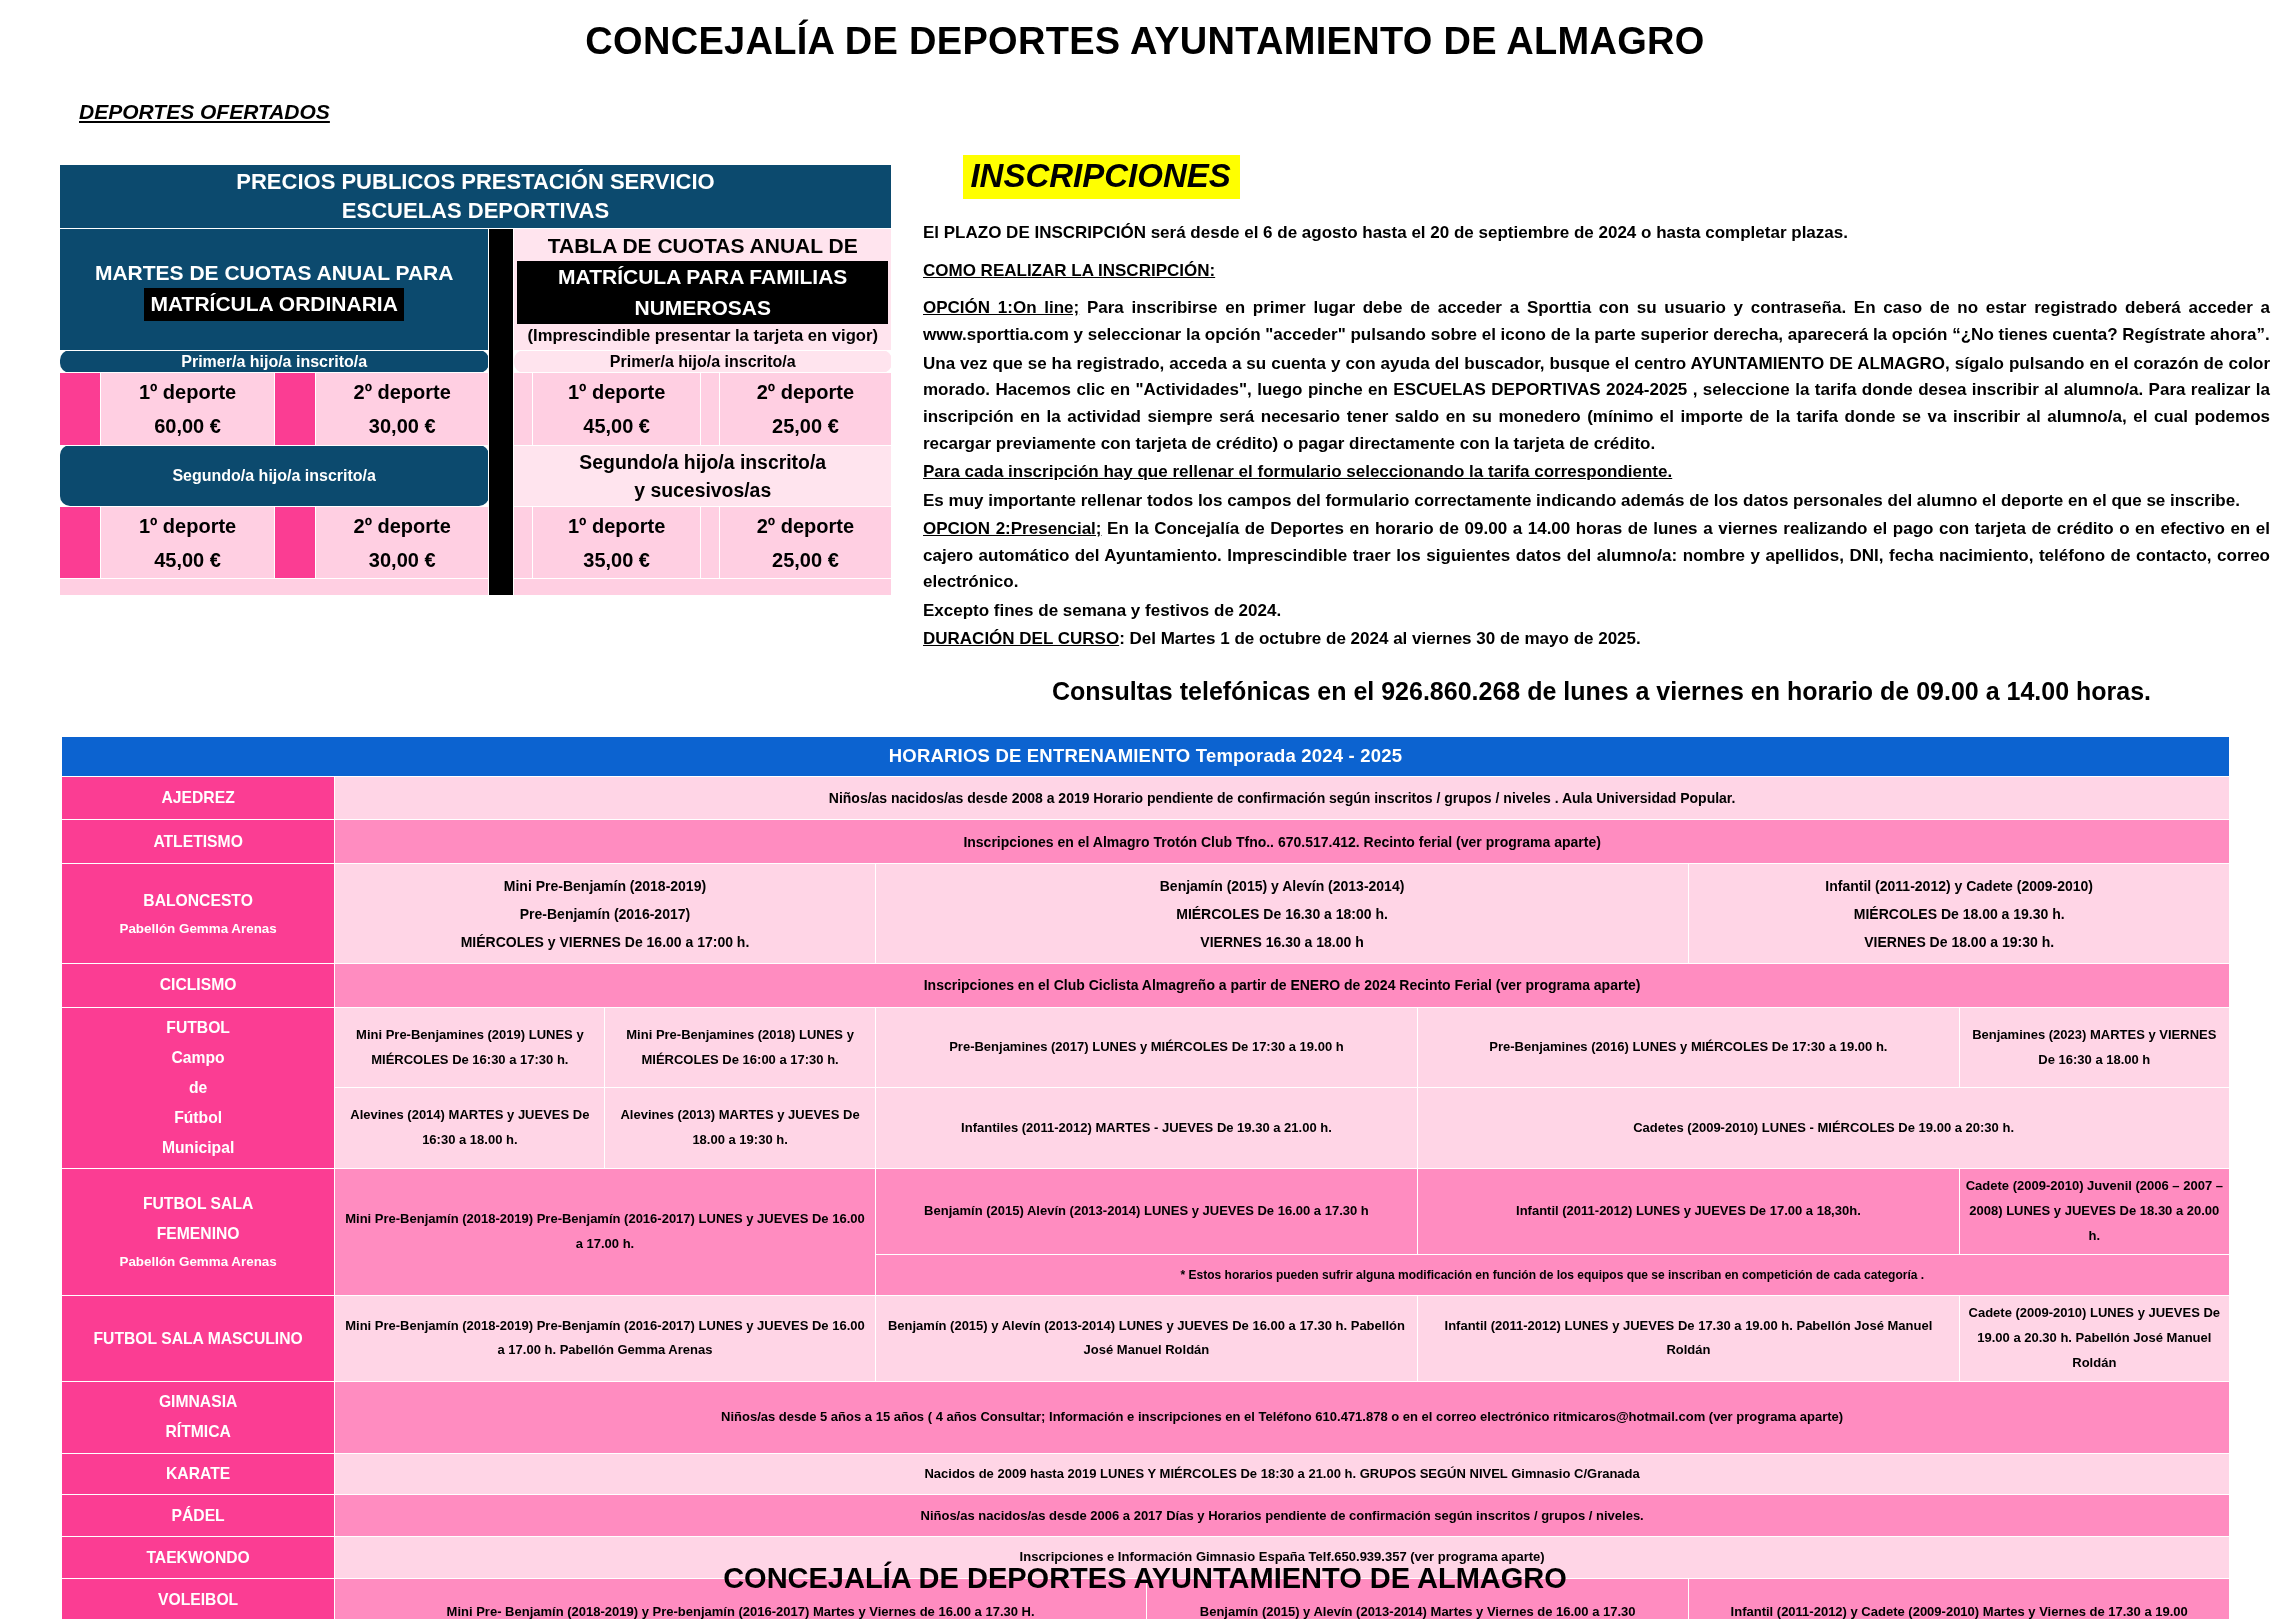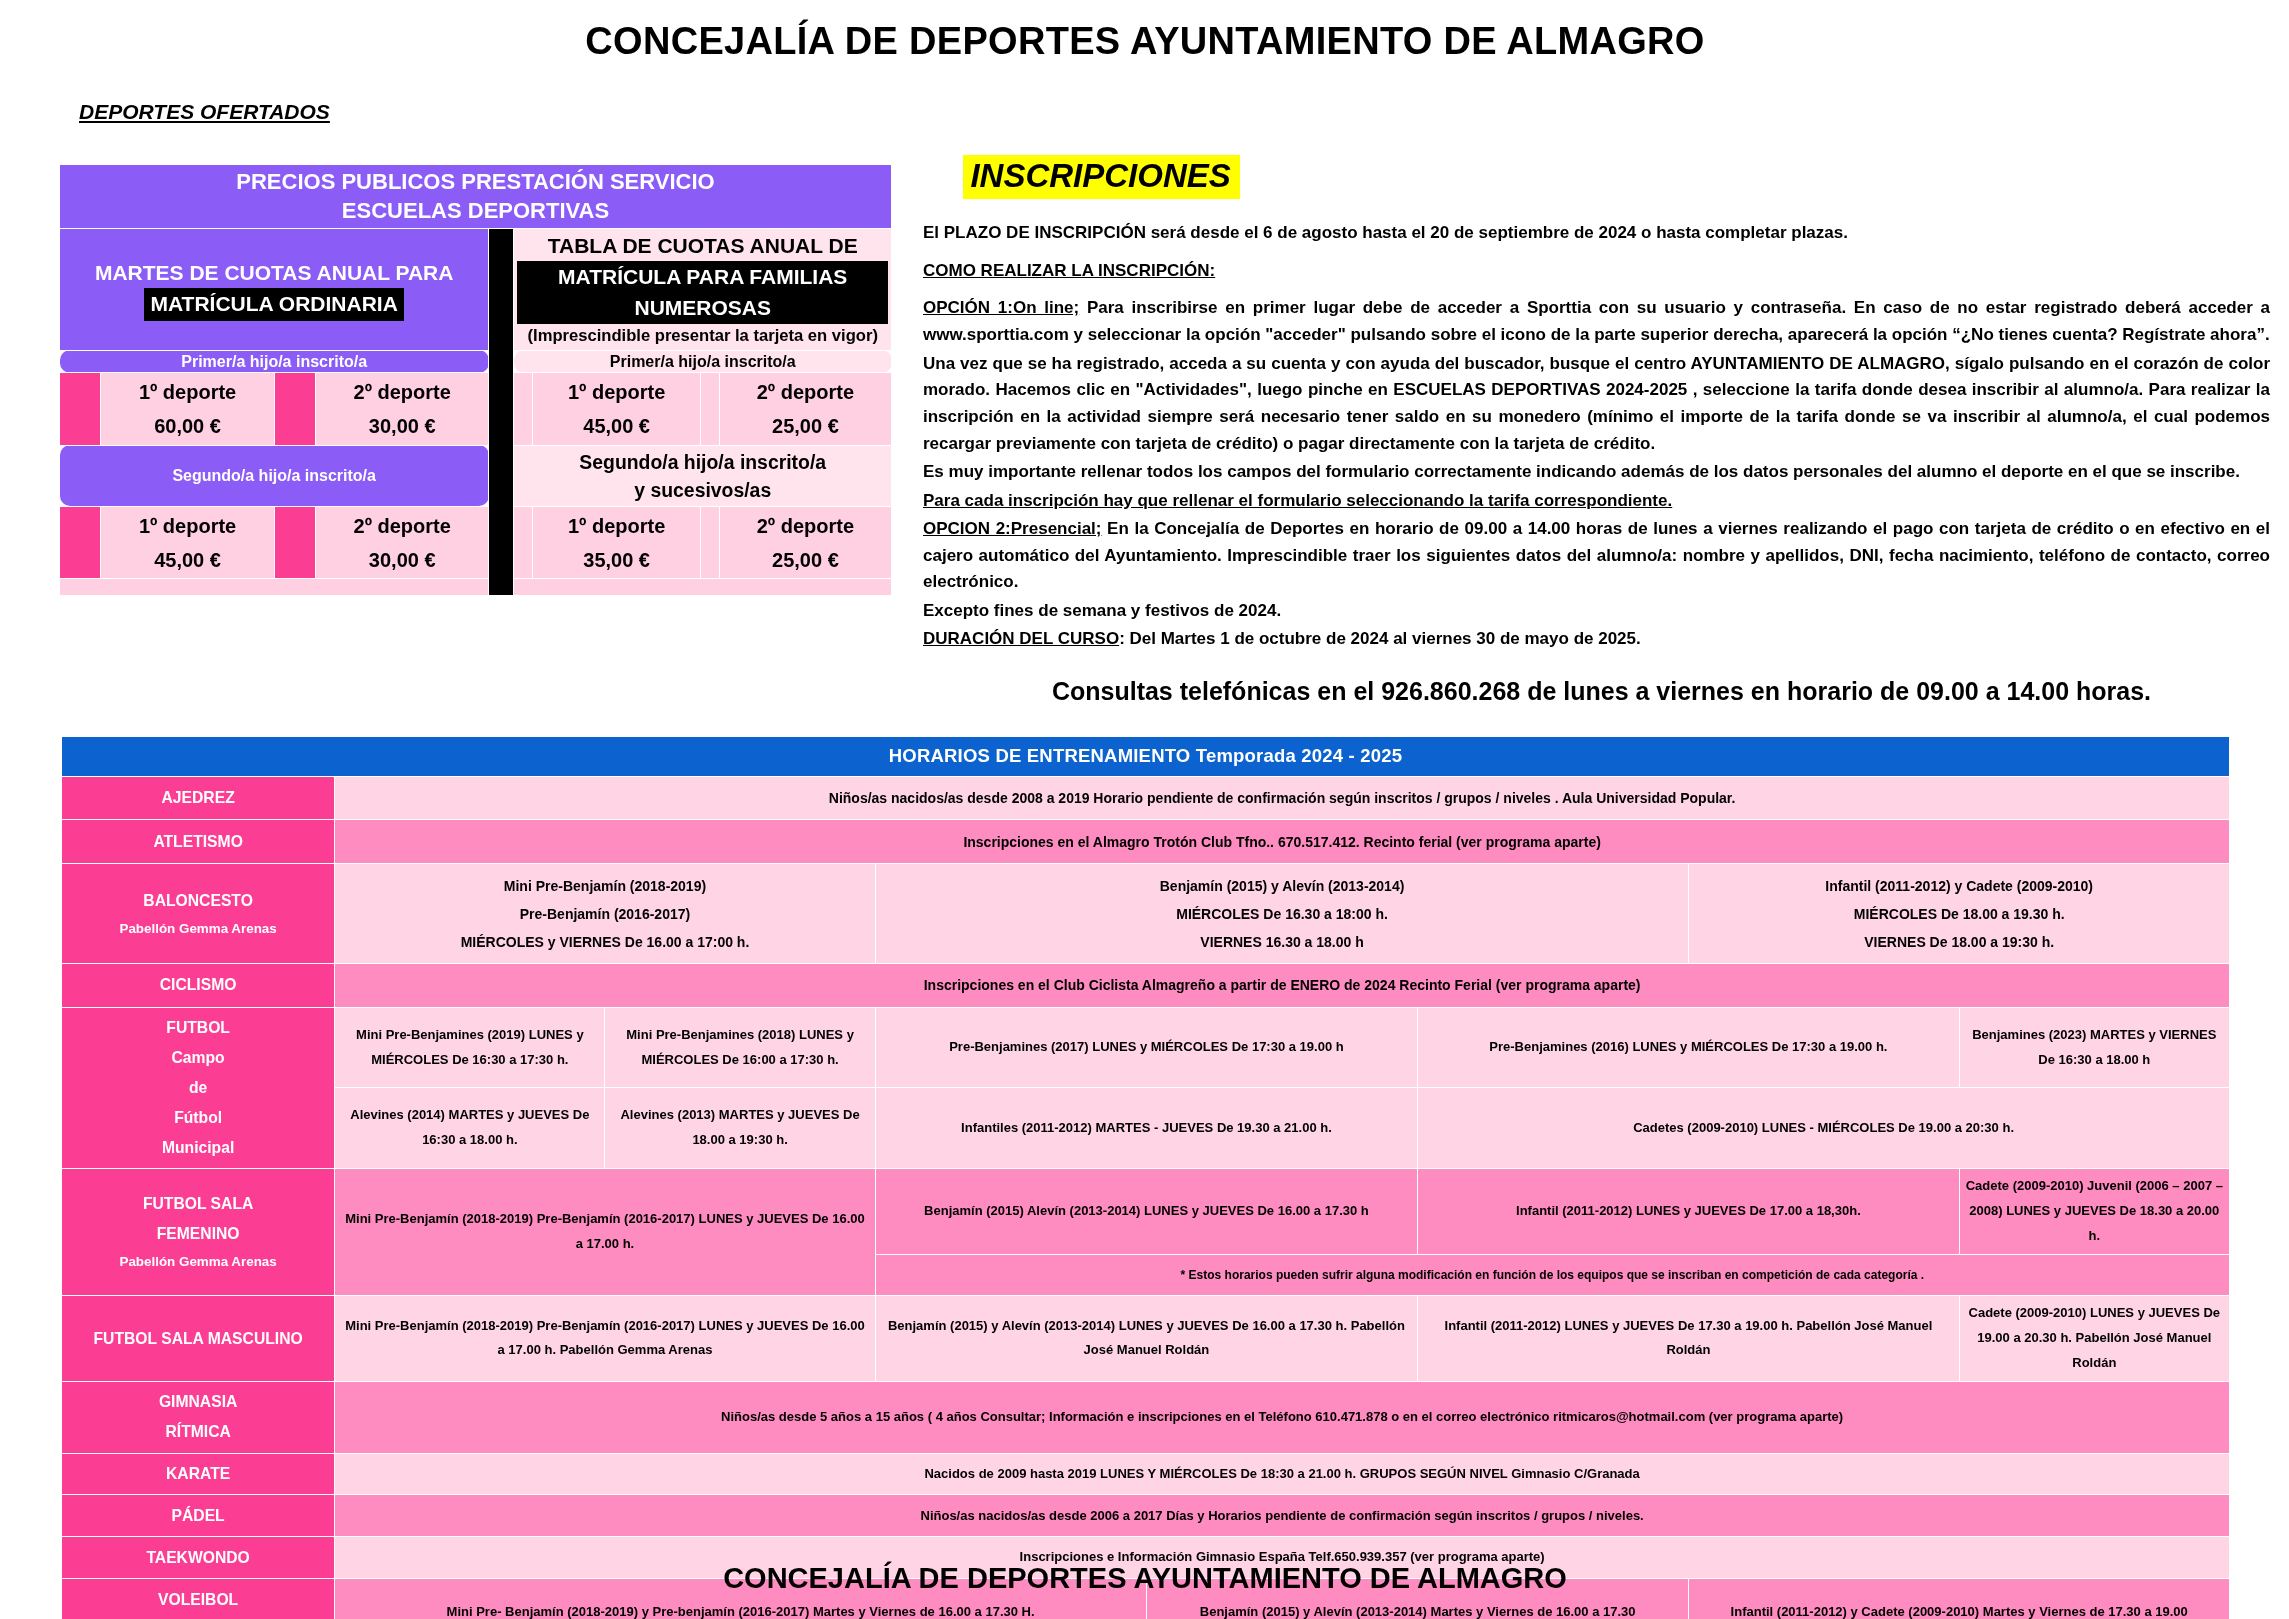--- a/index.html
+++ b/index.html
@@ -24,21 +24,21 @@
 
   
   .prices{
     position:absolute;left:59px;top:164px;width:833px;
     border-collapse:collapse;table-layout:fixed;
   }
   .prices td{
     border:1.8px solid #ffffff;text-align:center;vertical-align:middle;
     padding:1.8px 2.8px;
   }
-  .pk-dark{background:#8b5cf6;color:#ffffff;font-weight:bold;}
+  .pk-dark{background:#0c4a6e;color:#ffffff;font-weight:bold;}
   .pk-light{background:#ffcfe2;color:#000;font-weight:bold;}
   .pk-pale{background:#ffe4ee;color:#000;font-weight:bold;}
   .blk{background:#000000;}
   .hdr-main{font-size:22px;line-height:1.35;padding:9.2px 0 11px;}
   .tbl-hdr{font-size:21px;line-height:1.45;}
   .tbl-hdr .inv{background:#000;color:#fff;padding:0.9px 6.5px;display:inline-block;}
   .sub-note{font-size:16.6px;font-weight:bold;}
   .row-label{font-size:16px;padding:13px 0;border-radius:10px;}
   .row-label-blk{font-size:19.4px;padding:9.2px 0;line-height:1.45;}
   .price-cell{font-size:20px;line-height:1.7;padding:14.8px 0;}
@@ -192,22 +192,22 @@
 
   <div class="insc-title">INSCRIPCIONES</div>
 
   <div class="insc-body">
     <p>El  PLAZO DE INSCRIPCIÓN  será desde el 6 de agosto hasta el 20 de septiembre de 2024 o hasta completar plazas.</p>
     <p style="margin-top:11px;"><span class="u">COMO REALIZAR LA INSCRIPCIÓN:</span></p>
     <p style="margin-top:11px;">
       <span class="u">OPCIÓN 1:On line;</span><span> Para inscribirse en primer lugar debe de acceder a Sporttia con su usuario y contraseña. En caso de no estar registrado deberá acceder a  www.sporttia.com y seleccionar la opción "acceder" pulsando sobre el icono de la parte superior derecha, aparecerá la opción “¿No tienes cuenta? Regístrate ahora”.</span>
     </p>
     <p>Una vez que se ha registrado, acceda a su cuenta y con ayuda del buscador, busque el centro AYUNTAMIENTO DE ALMAGRO, sígalo pulsando en el corazón de color morado. Hacemos clic en "Actividades", luego pinche en  ESCUELAS DEPORTIVAS 2024-2025 , seleccione la tarifa donde desea inscribir al alumno/a. Para realizar la inscripción en la actividad siempre será necesario tener saldo en su monedero (mínimo el importe de la tarifa donde se va inscribir al alumno/a, el cual podemos recargar previamente con tarjeta de crédito) o pagar directamente con la tarjeta de crédito.</p>
+    <p><span class="u">Para cada inscripción hay que rellenar el formulario seleccionando la tarifa correspondiente.</span></p>
     <p>Es muy importante rellenar todos los campos del formulario correctamente indicando además de los datos personales del alumno el deporte en el que se inscribe.</p>
-    <p><span class="u">Para cada inscripción hay que rellenar el formulario seleccionando la tarifa correspondiente.</span></p>
     <p>
       <span class="u">OPCION 2:Presencial;</span><span> En la Concejalía de Deportes en horario de 09.00 a 14.00 horas de lunes a viernes realizando el  pago con tarjeta de crédito o en efectivo en el cajero automático del Ayuntamiento. Imprescindible traer los siguientes datos del alumno/a: nombre y apellidos, DNI, fecha nacimiento, teléfono de contacto, correo electrónico.</span>
     </p>
     <p>Excepto fines de semana y festivos de 2024.</p>
     <p>
       <span class="u">DURACIÓN DEL CURSO</span><span>: Del  Martes 1 de octubre de 2024 al viernes 30 de mayo de 2025.</span>
     </p>
   </div>
 
   <div class="consultas">Consultas telefónicas  en el 926.860.268 de lunes a viernes en horario de 09.00 a 14.00 horas.</div>

